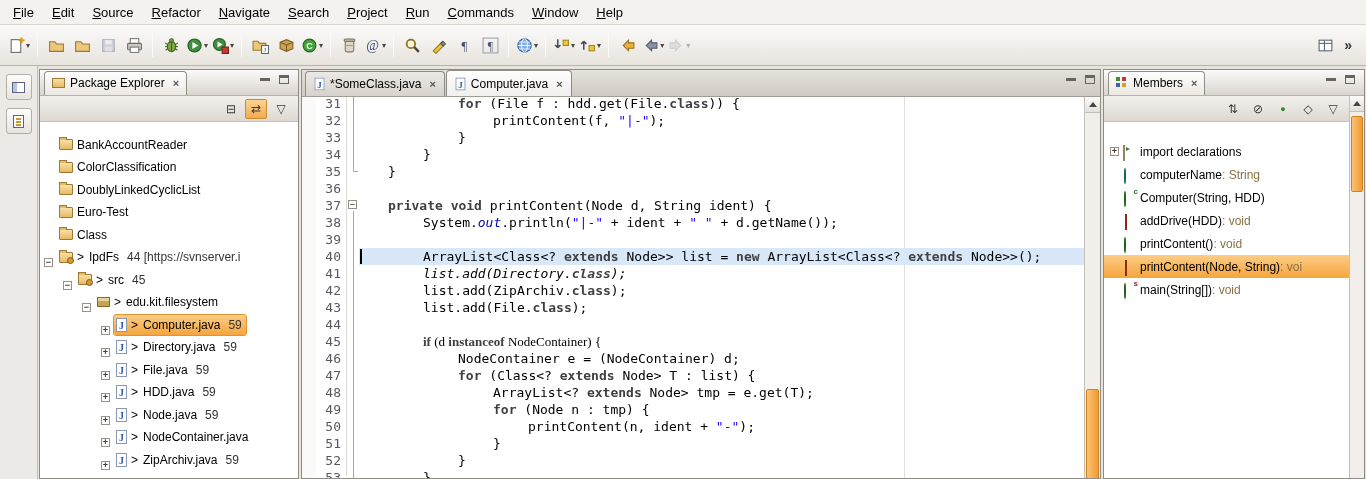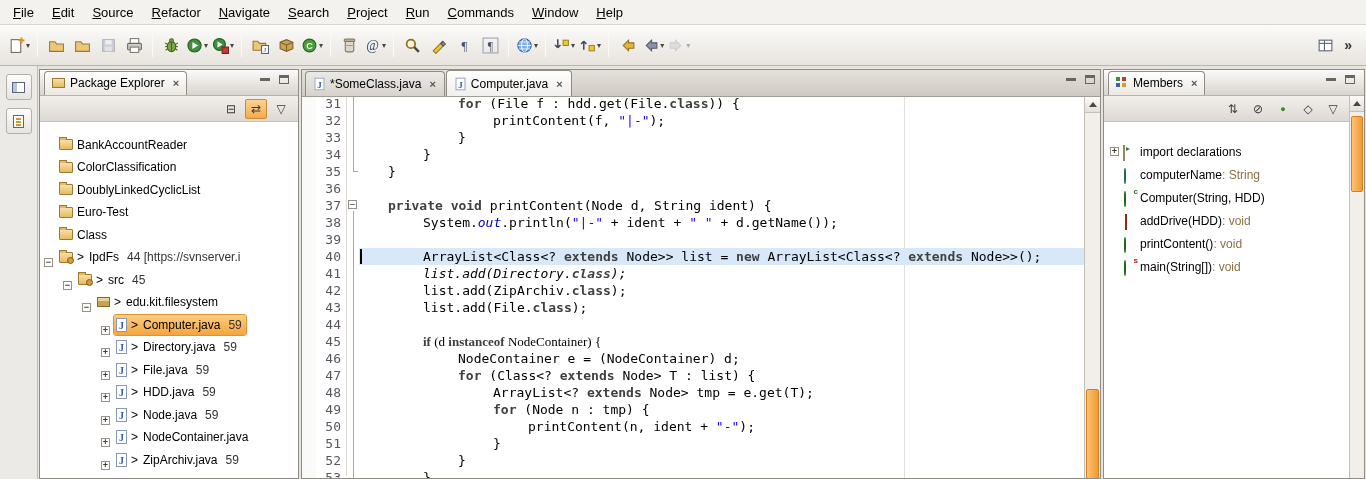--- a/index.html
+++ b/index.html
@@ -677,20 +677,26 @@
             <span class="micon"><span class="mi-square"></span></span>
             <span class="mlabel">addDrive(HDD)</span>
             <span class="mdecor"> : void</span>
           </div>
           <div class="mrow">
             <span class="texp none"></span>
             <span class="micon"><span class="mi-circle green"></span></span>
             <span class="mlabel">printContent()</span>
             <span class="mdecor"> : void</span>
           </div>
+          <div class="mrow selected">
+            <span class="texp none"></span>
+            <span class="micon"><span class="mi-square"></span></span>
+            <span class="mlabel">printContent(Node, String)</span>
+            <span class="mdecor"> : voi</span>
+          </div>
           <div class="mrow">
             <span class="texp none"></span>
             <span class="micon"><span class="mi-circle green"></span><span class="overlay ov-s">s</span></span>
             <span class="mlabel">main(String[])</span>
             <span class="mdecor"> : void</span>
           </div>
         </div>
       <div class="vscroll mscroll">
         <div class="sc-up"></div>
         <div class="sc-thumb"></div>

